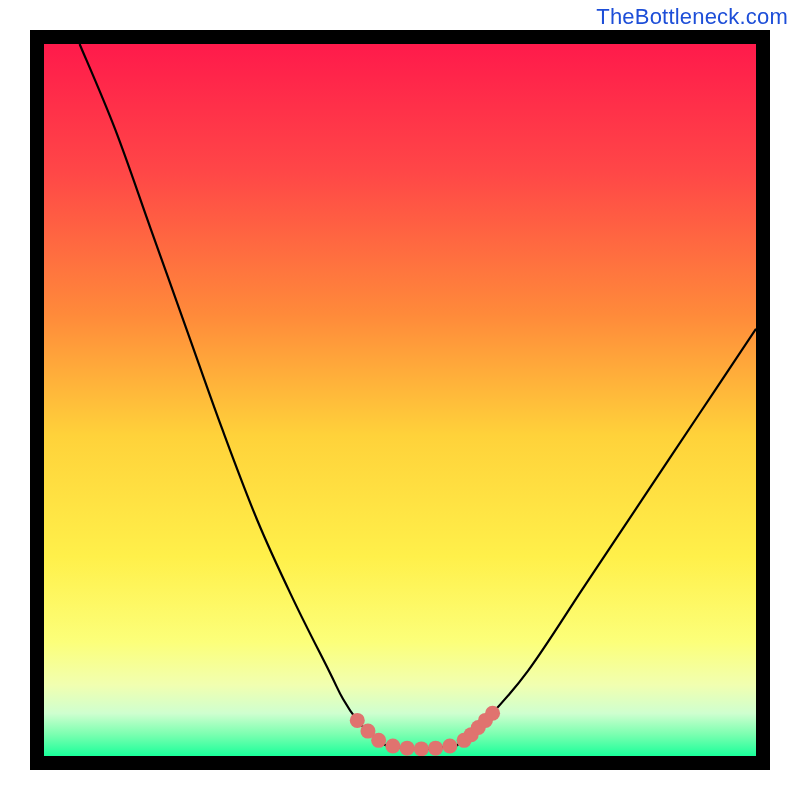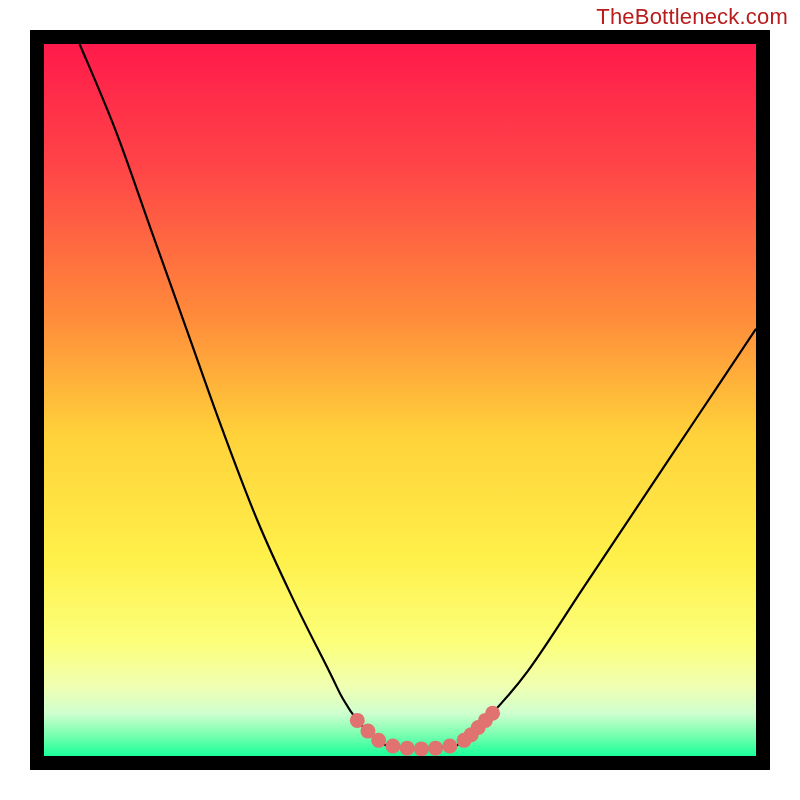--- a/index.html
+++ b/index.html
@@ -13,21 +13,21 @@
   .frame {
     position: relative;
     width: 800px;
     height: 800px;
     box-sizing: border-box;
   }
   .watermark {
     position: absolute;
     top: 4px;
     right: 12px;
-    color: #b91c1c;
+    color: #1d4ed8;
     font-size: 22px;
     font-family: Arial, Helvetica, sans-serif;
     letter-spacing: 0.2px;
     z-index: 10;
   }
   .plot-outer {
     position: absolute;
     left: 30px;
     top: 30px;
     width: 740px;

